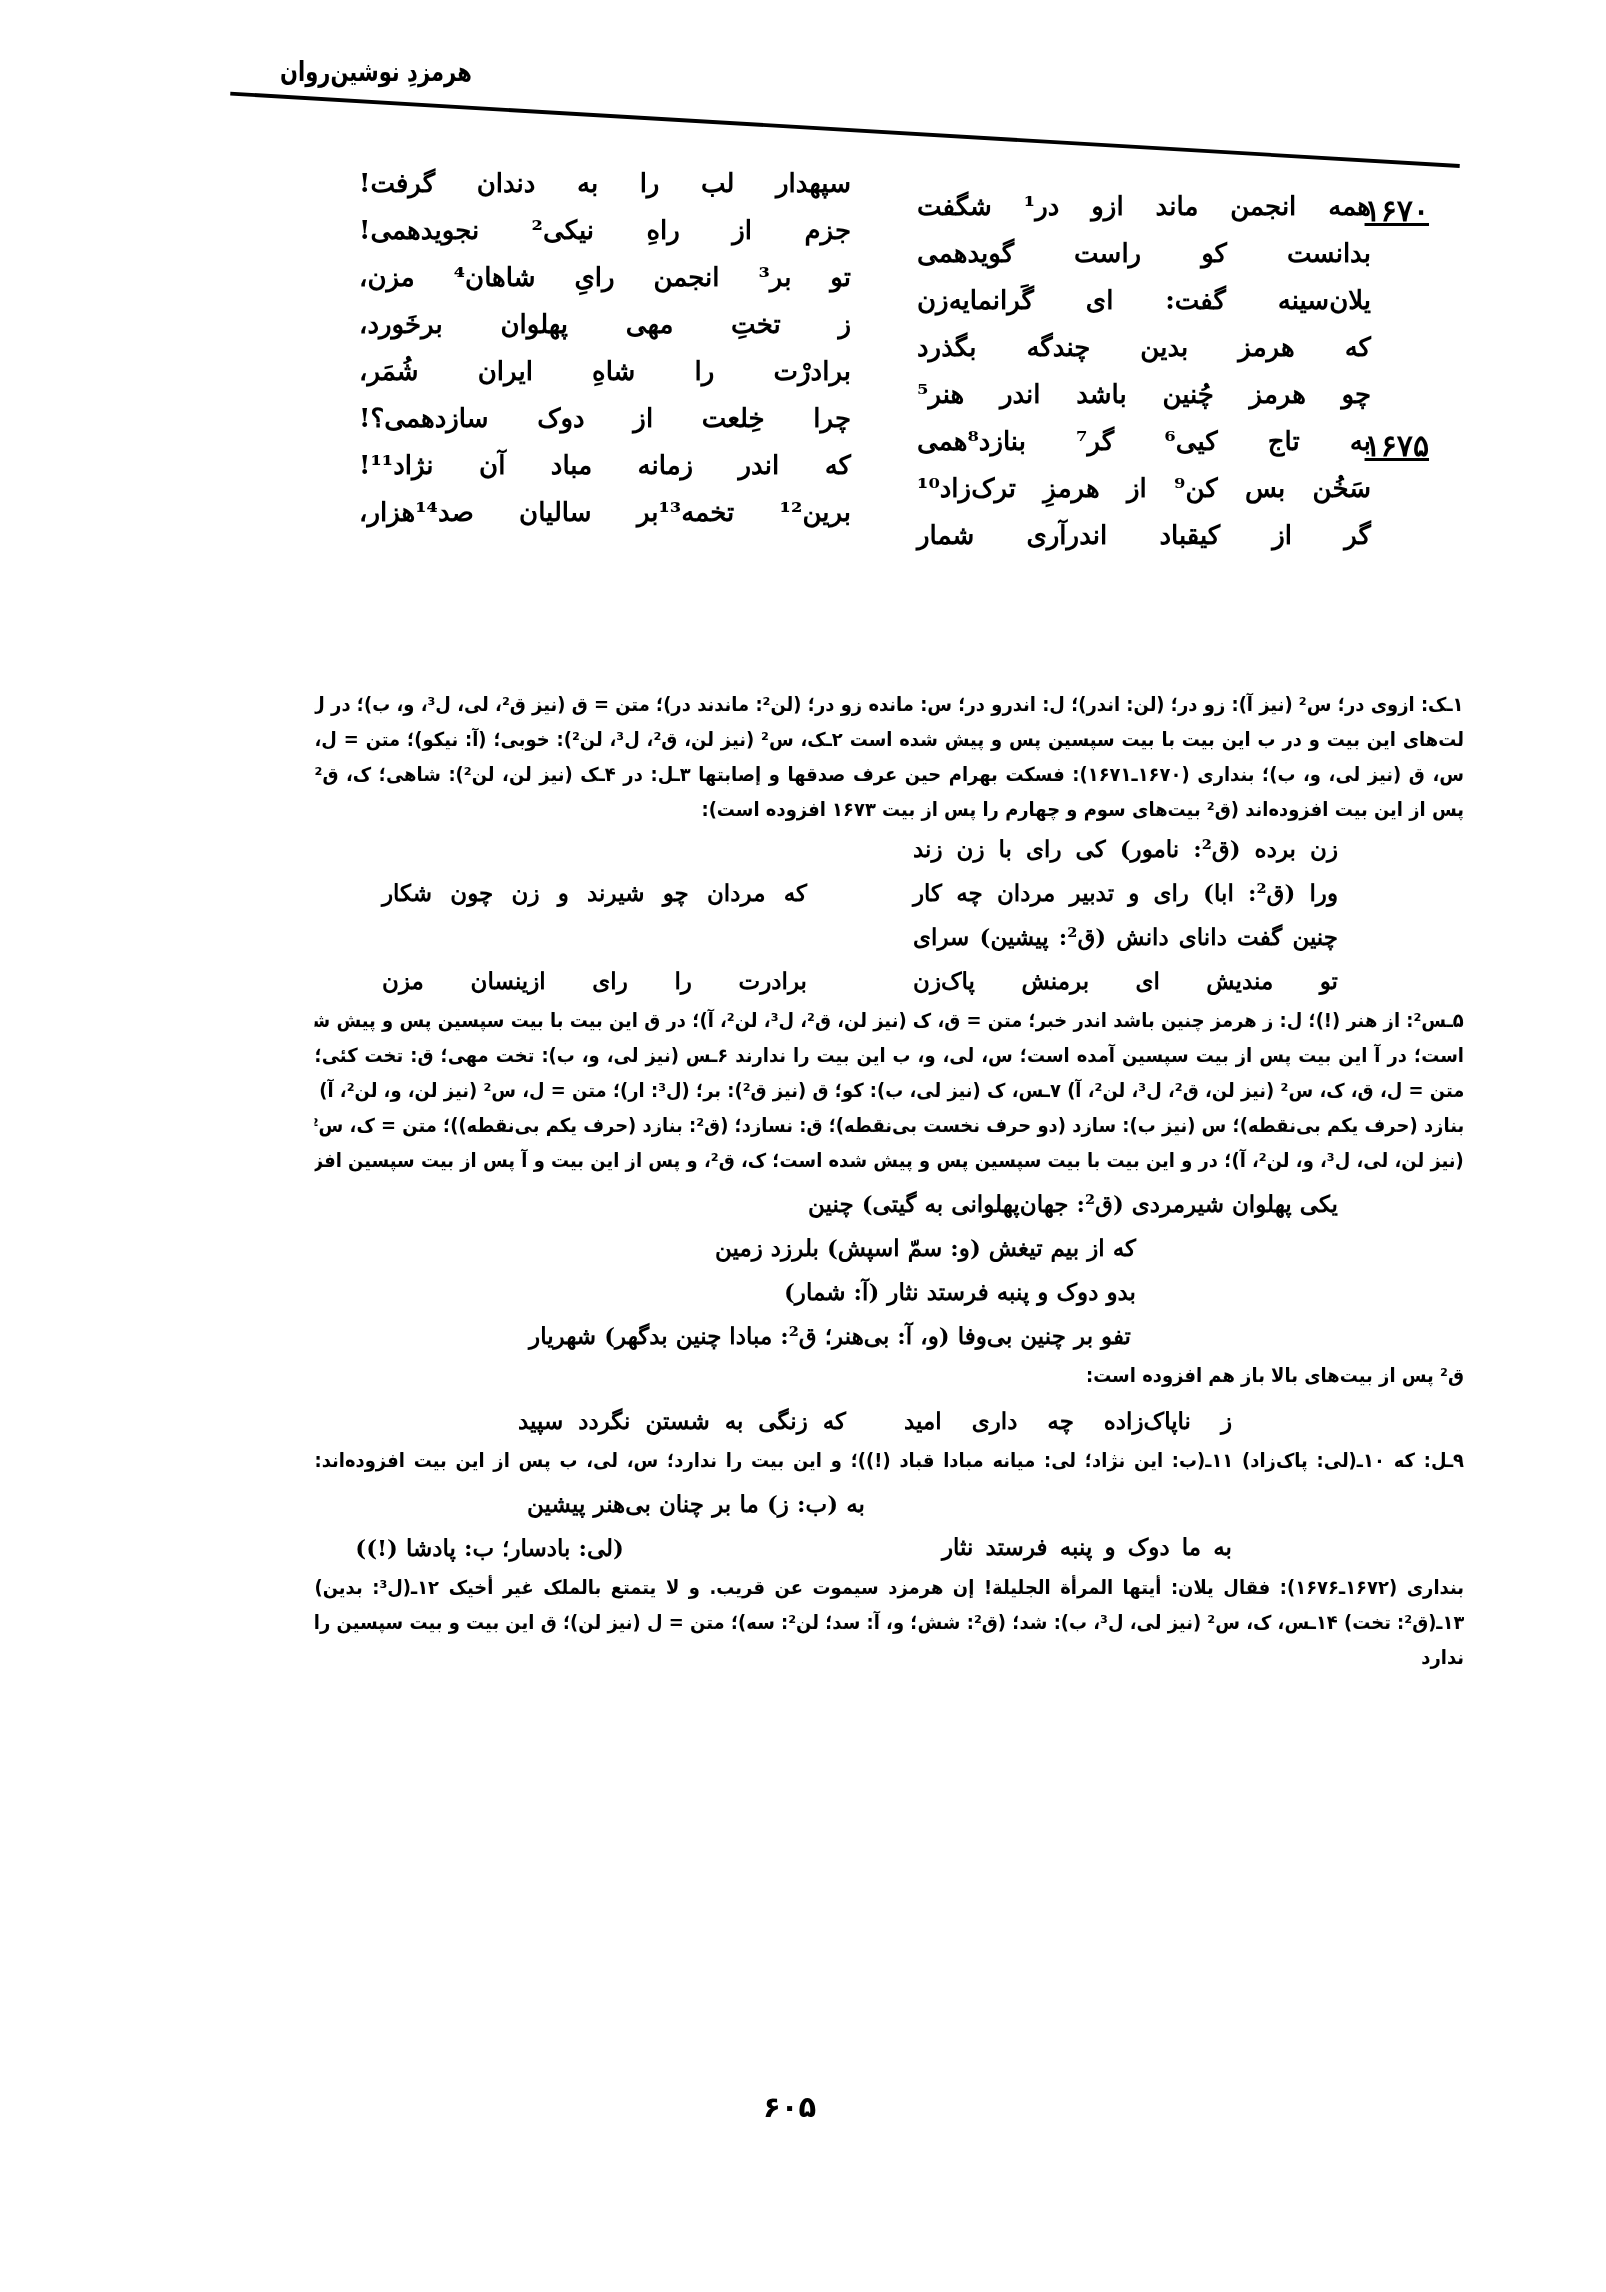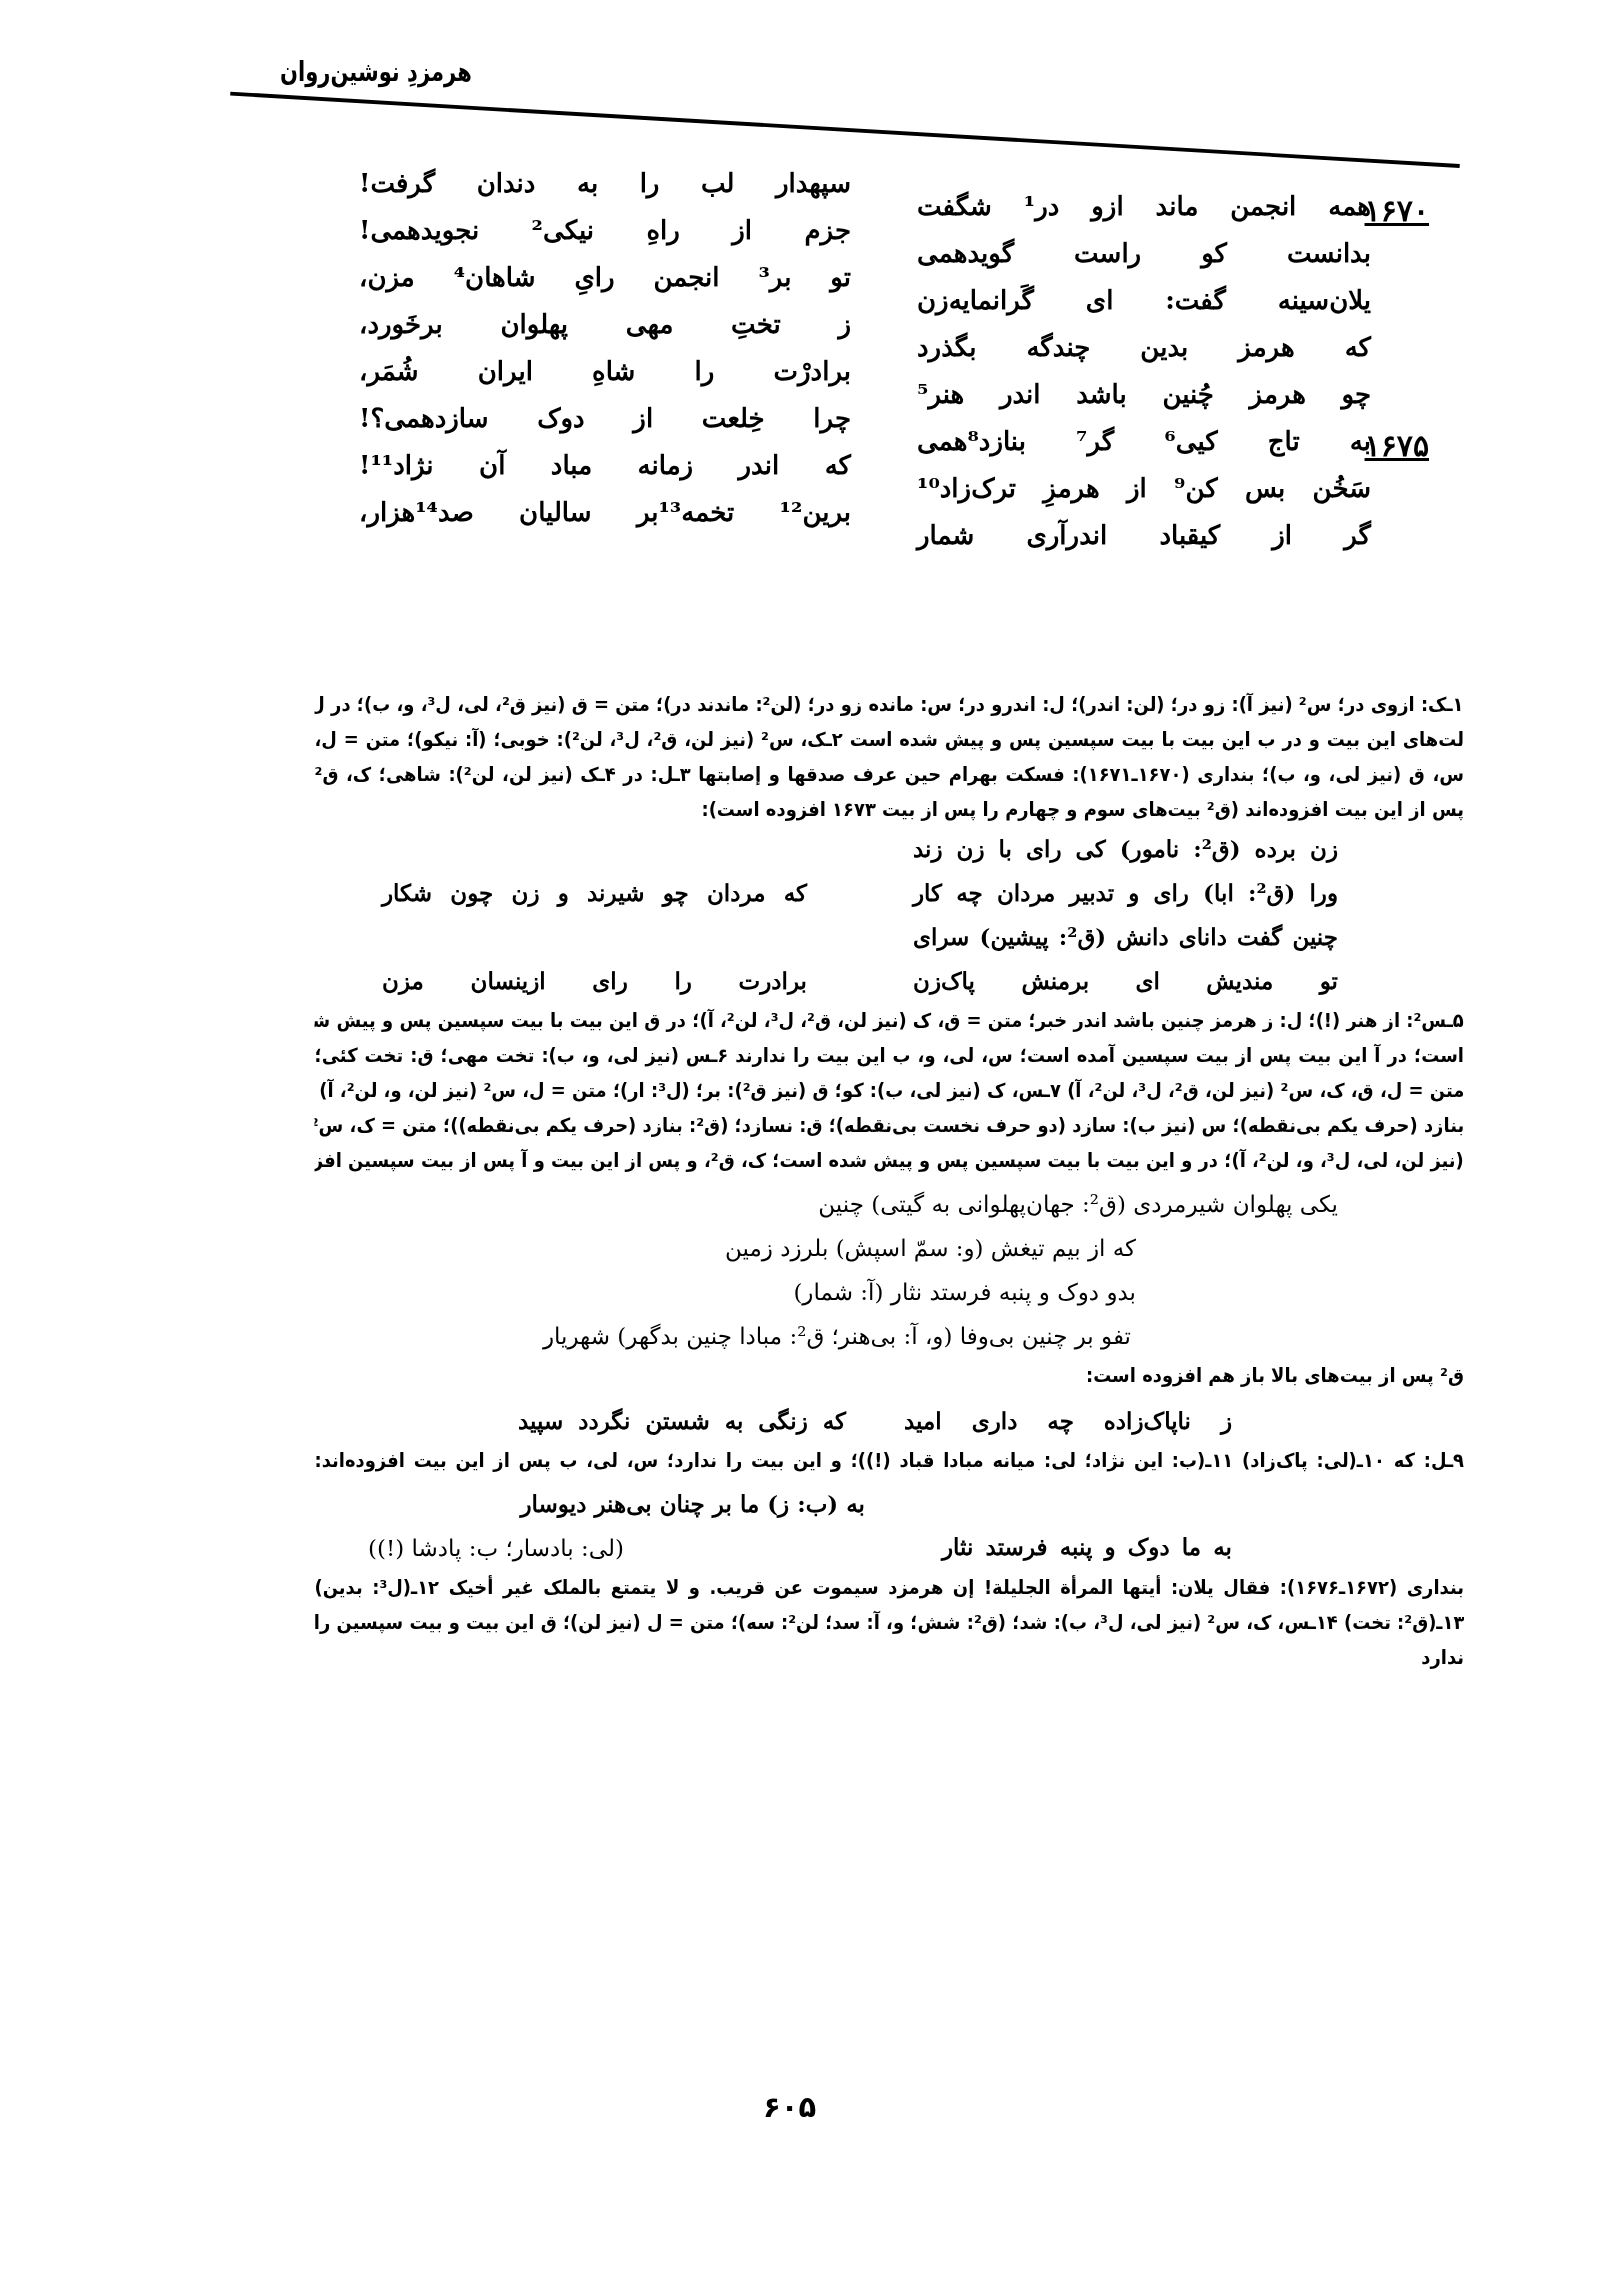--- a/index.html
+++ b/index.html
@@ -94,21 +94,21 @@
       display: block;
       width: 425px;
       text-align: justify;
       text-align-last: justify;
     }
     .quoted-couplet .hem + .hem { margin-right: 106px; }
     .quoted-single {
       direction: rtl;
       font-family: "DejaVu Serif", serif;
       font-size: 23px;
-      font-weight: normal;
+      font-weight: bold;
       height: 44px;
       line-height: 44px;
       white-space: nowrap;
     }
 
     .page-number {
       position: absolute;
       left: 763px;
       top: 2090px;
       font-size: 29px;
@@ -190,21 +190,21 @@
         <span class="hem" style="width:328px;">ز ناپاک‌زاده چه داری امید</span>
         <span class="hem" style="width:328px; margin-right:58px;">که زنگی به شستن نگردد سپید</span>
       </div>
   </div>
 
   <div class="fn-line">۹ـل: که  ۱۰ـ(لی: پاک‌زاد)  ۱۱ـ(ب: این نژاد؛ لی: میانه مبادا قباد (!))؛ و این بیت را ندارد؛ س، لی، ب پس از این بیت افزوده‌اند:</div>
 
   <div style="padding-right:232px; padding-top:3.9px;">
     <div class="quoted-couplet">
         <span class="hem" style="width:290px;margin-top:43px;">به ما دوک و پنبه فرستد نثار</span>
-        <span class="hem" style="width:338px; margin-right:77px;">به (ب: ز) ما بر چنان بی‌هنر دیوسار</span>
+        <span class="hem" style="width:338px; margin-right:77px;">به (ب: ز) ما بر چنان بی‌هنر پیشین</span>
       </div>
     <div class="quoted-single" style="padding-right:608px;">(لی: بادسار؛ ب: پادشا (!))</div>
   </div>
 
   <div class="fn-line">بنداری (۱۶۷۲ـ۱۶۷۶): فقال یلان: أیتها المرأة الجلیلة! إن هرمزد سیموت عن قریب. و لا یتمتع بالملک غیر أخیک  ۱۲ـ(ل³: بدین)</div>
   <div class="fn-line">۱۳ـ(ق²: تخت)  ۱۴ـس، ک، س² (نیز لی، ل³، ب): شد؛ (ق²: شش؛ و، آ: سد؛ لن²: سه)؛ متن = ل (نیز لن)؛ ق این بیت و بیت سپسین را</div>
   <div class="fn-line short">ندارد</div>
 </div>
 
 <div class="page-number">۶۰۵</div>

